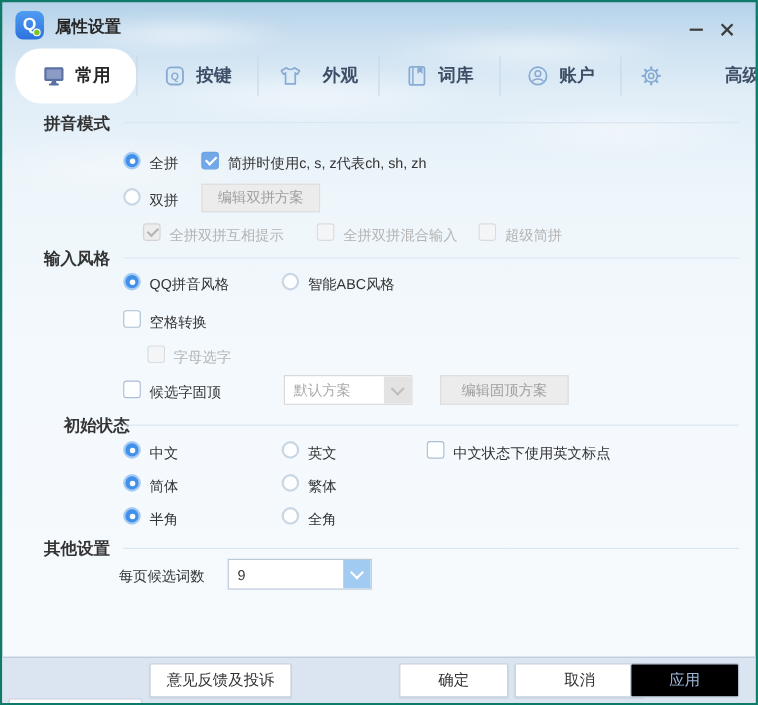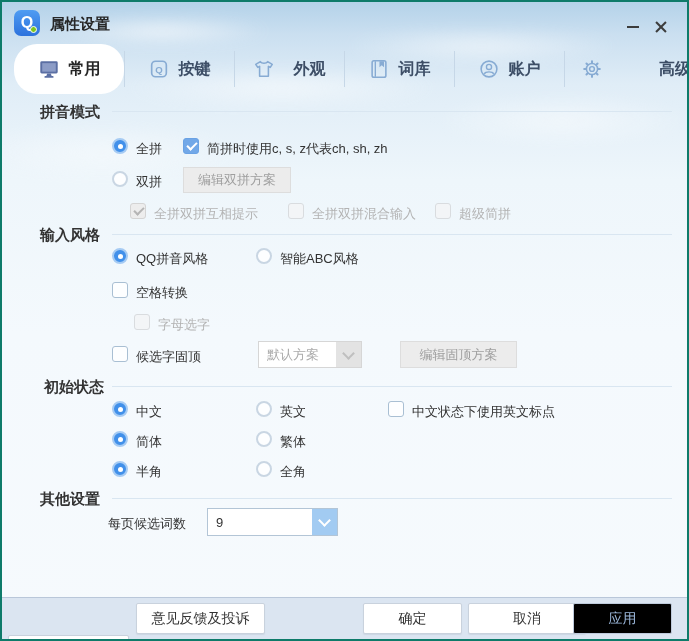--- a/index.html
+++ b/index.html
@@ -185,29 +185,29 @@
   <div class="lbl" style="left:278px;top:248px;">智能ABC风格</div>
 
   <div class="cb off" style="left:110px;top:280px;"></div>
   <div class="lbl" style="left:134px;top:282px;">空格转换</div>
 
   <div class="cb dis-off" style="left:132px;top:312px;"></div>
   <div class="lbl dis" style="left:156px;top:314px;">字母选字</div>
 
   <div class="cb off" style="left:110px;top:344px;"></div>
   <div class="lbl" style="left:134px;top:346px;">候选字固顶</div>
-  <div class="dd dis" style="left:256px;top:339px;width:104px;height:27px;">
+  <div class="dd dis" style="left:256px;top:339px;width:117px;height:27px;">
     <span class="val">默认方案</span>
     <span class="chev">
         <span class="chev-glyph"></span>
       </span>
   </div>
   <div class="gbtn" style="left:398px;top:339px;width:117px;height:27px;">编辑固顶方案</div>
 
-  <div class="section-h" style="left:42px;top:376px;">初始状态</div>
+  <div class="section-h" style="left:56px;top:376px;">初始状态</div>
   <div class="hr" style="left:110px;top:384px;width:560px;"></div>
 
   <div class="radio on" style="left:110px;top:399px;"></div>
   <div class="lbl" style="left:134px;top:401px;">中文</div>
   <div class="radio off" style="left:254px;top:399px;"></div>
   <div class="lbl" style="left:278px;top:401px;">英文</div>
   <div class="cb off" style="left:386px;top:399px;"></div>
   <div class="lbl" style="left:410px;top:401px;">中文状态下使用英文标点</div>
 
   <div class="radio on" style="left:110px;top:429px;"></div>

